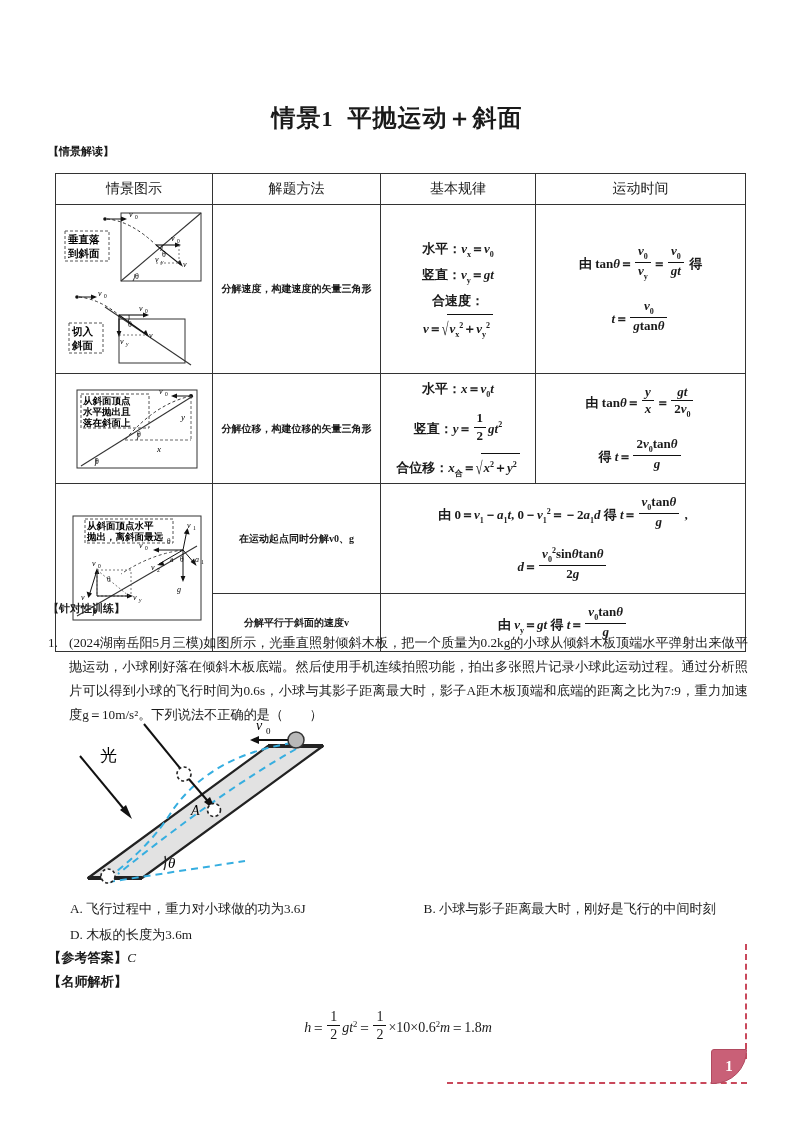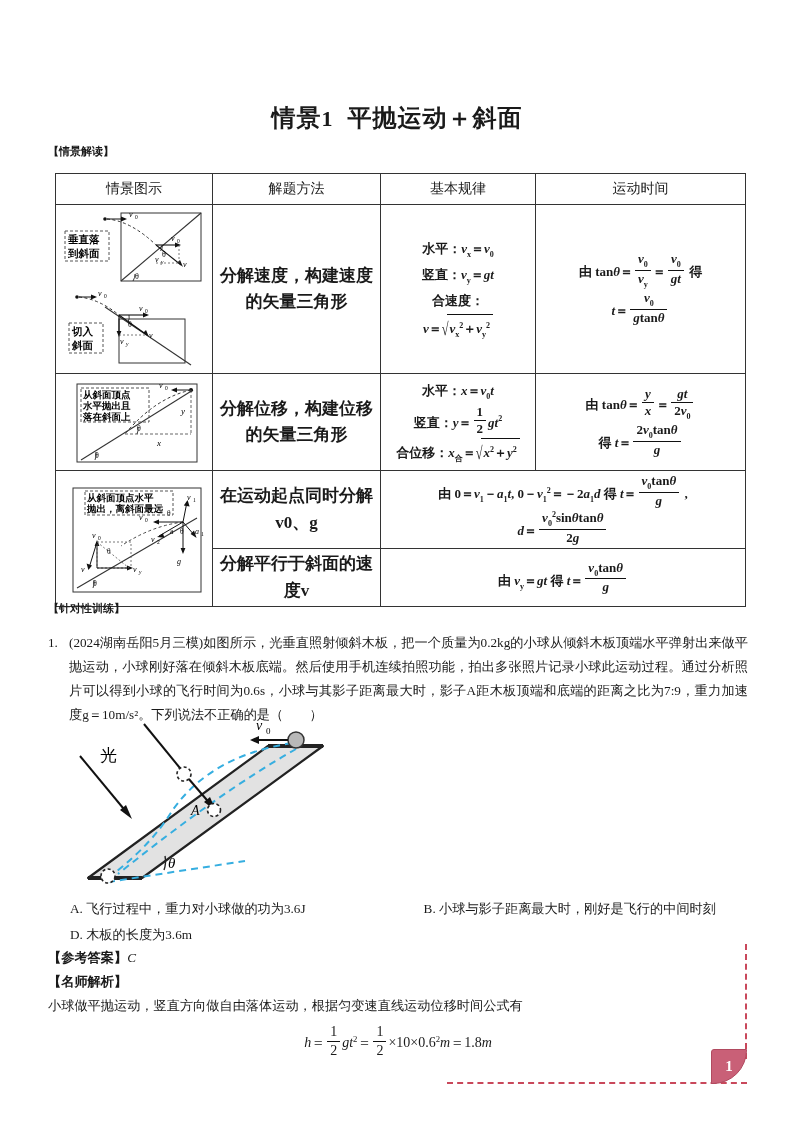--- a/index.html
+++ b/index.html
@@ -46,28 +46,28 @@
   .tbl th{
     font-weight:normal;font-size:14px;height:26px;
     text-align:center;
     font-family:"Liberation Serif","DejaVu Serif",serif;
   }
   .c1{width:157px;}
   .c2{width:168px;}
   .c3{width:155px;}
   .c4{width:210px;}
   .method{
-    text-align:center;font-weight:bold;font-size:17px;line-height:1.55;
+    text-align:center;font-weight:bold;font-size:10px;line-height:1.55;
   }
   .rules{text-align:center;font-size:13px;line-height:1.95;font-weight:bold;}
   .times{text-align:center;font-size:13px;line-height:2.0;font-weight:bold;}
   .figcell{padding:0;text-align:center;}
 
   
-  .fr{display:inline-block;vertical-align:-0.52em;text-align:center;margin:0 2px;}
+  .fr{display:inline-block;vertical-align:-0.52em;text-align:center;margin:8px 2px;}
   .fr .n{display:block;padding:0 3px;border-bottom:1.2px solid #111;line-height:1.25;}
   .fr .d{display:block;padding:0 3px;line-height:1.3;}
   .it{font-style:italic;}
   sub{font-size:.62em;}
   sup{font-size:.62em;}
   .rad{display:inline-block;position:relative;padding:1px 3px 0 2px;border-top:1.2px solid #111;margin-left:-1px;}
   .radsym{display:inline-block;transform:scaleY(1.45);font-size:.95em;}
 
   
   .minifig{display:block;margin:0 auto;}
@@ -373,21 +373,20 @@
       <div class="oB"><span>B.</span>&nbsp;<span>小球与影子距离最大时，刚好是飞行的中间时刻</span></div>
     </div>
     <div class="row">
       <div class="oB"><span>D.</span>&nbsp;<span>木板的长度为3.6m</span></div>
     </div>
   </div>
 
   <div class="ansblk">
     <div><span class="lbl">【参考答案】</span><span class="it">C</span></div>
     <div class="lbl">【名师解析】</div>
-    <div>小球做平抛运动，竖直方向做自由落体运动，根据匀变速直线运动位移时间公式有</div>
     <div class="formula-line">
       <span class="it">h</span>＝<span class="fr"><span class="n">1</span><span class="d">2</span></span><span class="it">gt</span><sup>2</sup>＝<span class="fr"><span class="n">1</span><span class="d">2</span></span>×10×0.6<sup>2</sup><span class="it">m</span>＝1.8<span class="it">m</span>
     </div>
   </div>
 
   <div class="dash-v"></div>
   <div class="dash-h"></div>
   <div class="pagebadge">1</div>
 
 </div>

